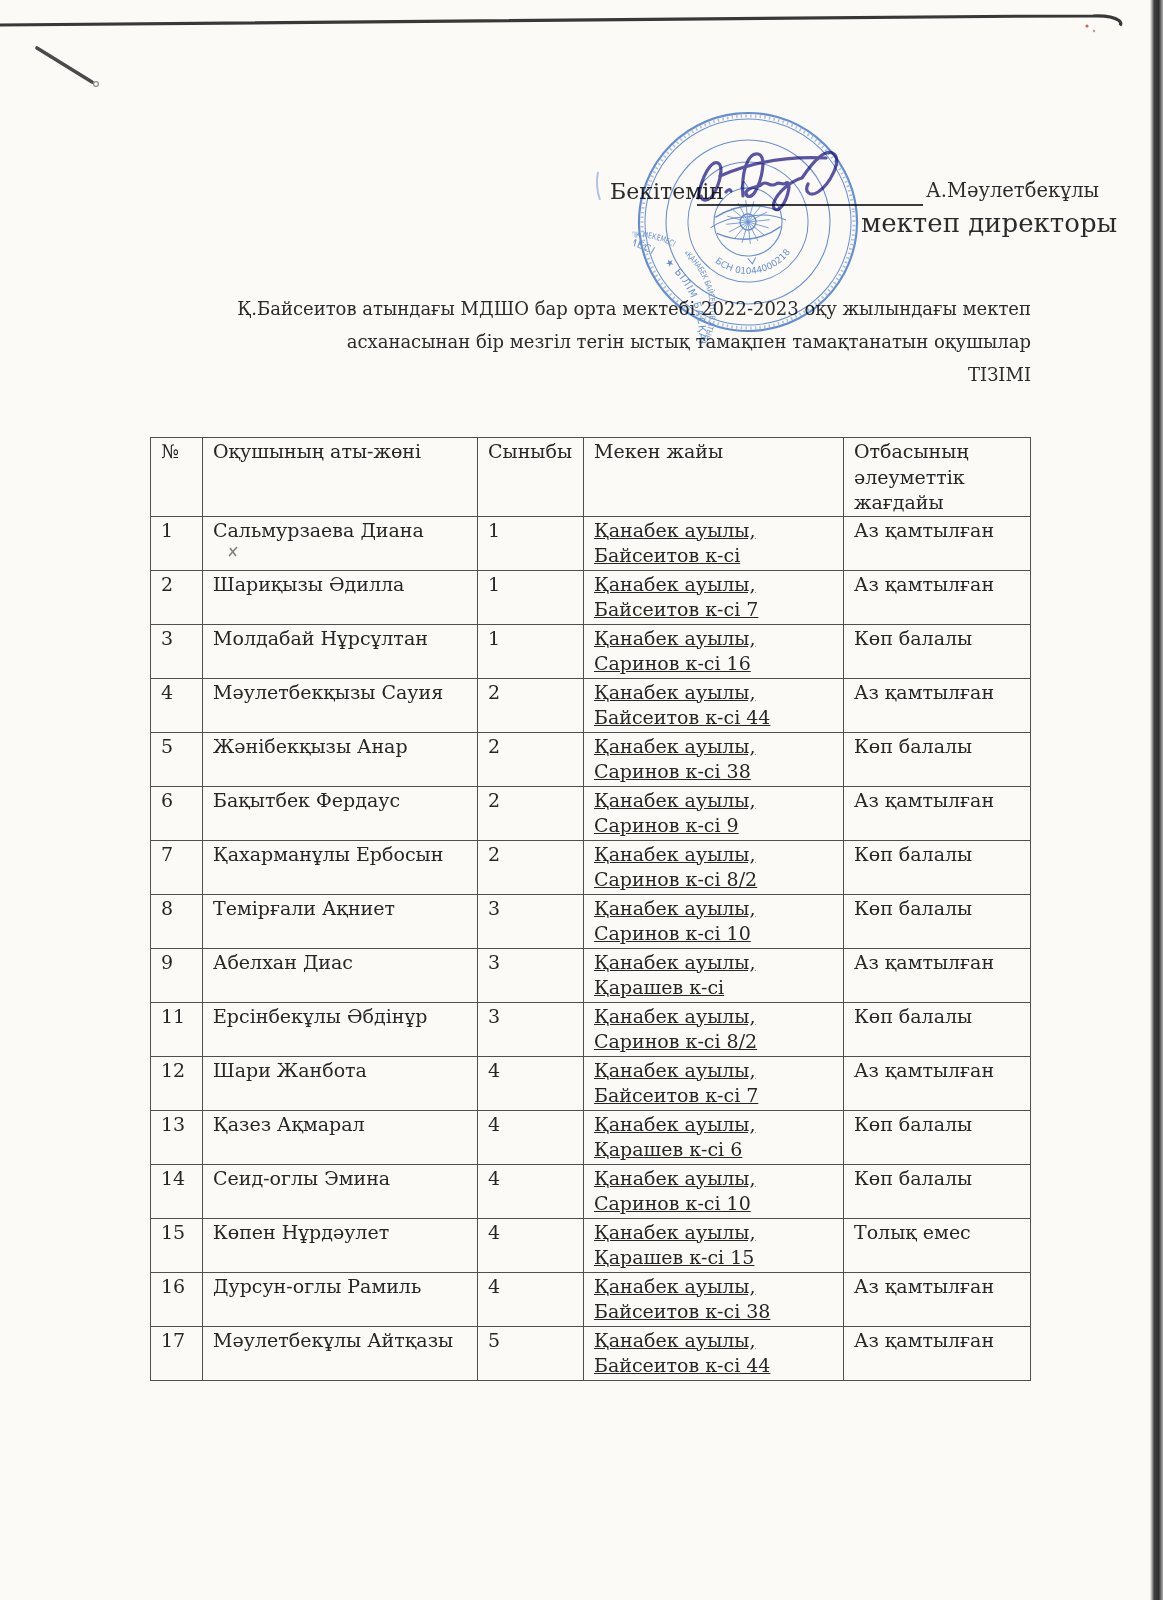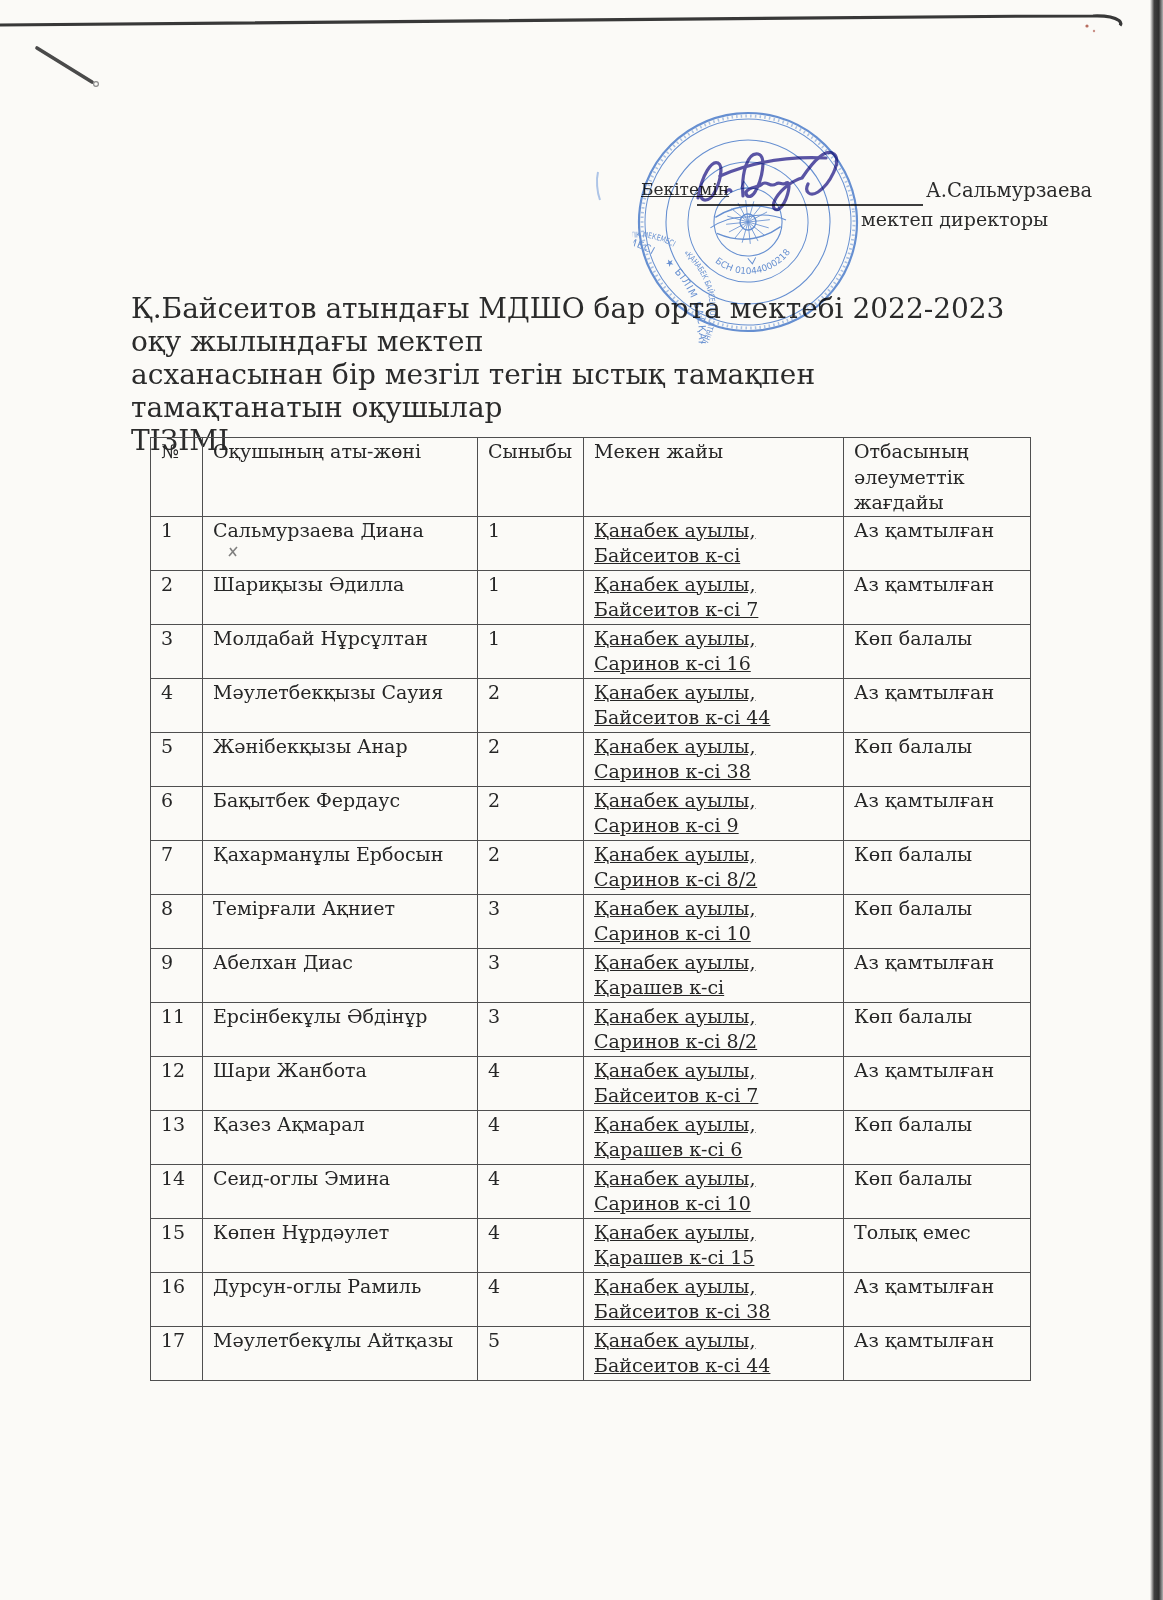--- a/index.html
+++ b/index.html
@@ -7,26 +7,26 @@
     position:relative;
     width:1163px;height:1600px;
     margin:0 auto;
     background:#fbfaf7;
     overflow:hidden;
     font-family:"DejaVu Serif","Liberation Serif",serif;
     color:#2b2b2b;
   }
   .abs{position:absolute;}
   
-  .approval-label{left:641px;top:179px;font-size:17px;z-index:1;text-decoration:underline;}
+  .approval-label{left:610px;top:179px;font-size:22px;z-index:1;}
   .sig-underline{left:697px;top:180px;width:226px;height:24px;border-bottom:2px solid #3c3c3c;z-index:1;}
   .approver-name{left:926px;top:179px;font-size:19.5px;z-index:1;}
-  .approver-role{left:861px;top:208px;font-size:19px;z-index:1;}
-  
-  .title-block{left:131px;top:292px;width:900px;text-align:left;font-size:28px;line-height:33px;z-index:1;}
+  .approver-role{left:861px;top:208px;font-size:26px;z-index:1;}
+  
+  .title-block{left:131px;top:292px;width:900px;text-align:right;font-size:18px;line-height:33px;z-index:1;}
   .section-heading{left:152px;top:386px;font-size:21.5px;font-weight:bold;z-index:1;letter-spacing:.2px;}
   
   .stamp{left:632px;top:106px;width:232px;height:232px;z-index:2;mix-blend-mode:multiply;opacity:.85;transform:rotate(-6deg);}
   .signature{left:668px;top:136px;z-index:3;mix-blend-mode:multiply;}
   
   table.students{
     position:absolute;left:150px;top:437px;width:880px;
     border-collapse:collapse;table-layout:fixed;z-index:1;
     font-size:19px;line-height:25.5px;color:#262626;
   }
@@ -42,21 +42,21 @@
   
   .artifacts{left:0;top:0;z-index:6;pointer-events:none;}
 </style>
 </head>
 <body>
 
 <div class="page">
 
   <span class="abs approval-label">Бекітемін</span>
   <span class="abs sig-underline"></span>
-  <span class="abs approver-name">А.Сальмурзаева</span>
+  <span class="abs approver-name">А.Мәулетбекұлы</span>
   <span class="abs approver-role">мектеп директоры</span>
 
   <svg class="abs stamp" viewBox="0 0 232 232" width="232" height="232">
     <g stroke="#4d7fd1" fill="none" stroke-width="2.2">
       <circle cx="116" cy="116" r="109"></circle>
       <circle cx="116" cy="116" r="103" stroke-width="1"></circle>
       <circle cx="116" cy="116" r="106" stroke-width="3" stroke-dasharray="1.5 3.2" opacity=".55"></circle>
       <circle cx="116" cy="116" r="82" stroke-width="1.1"></circle>
       <circle cx="116" cy="116" r="60" stroke-width="1"></circle>
     </g>

